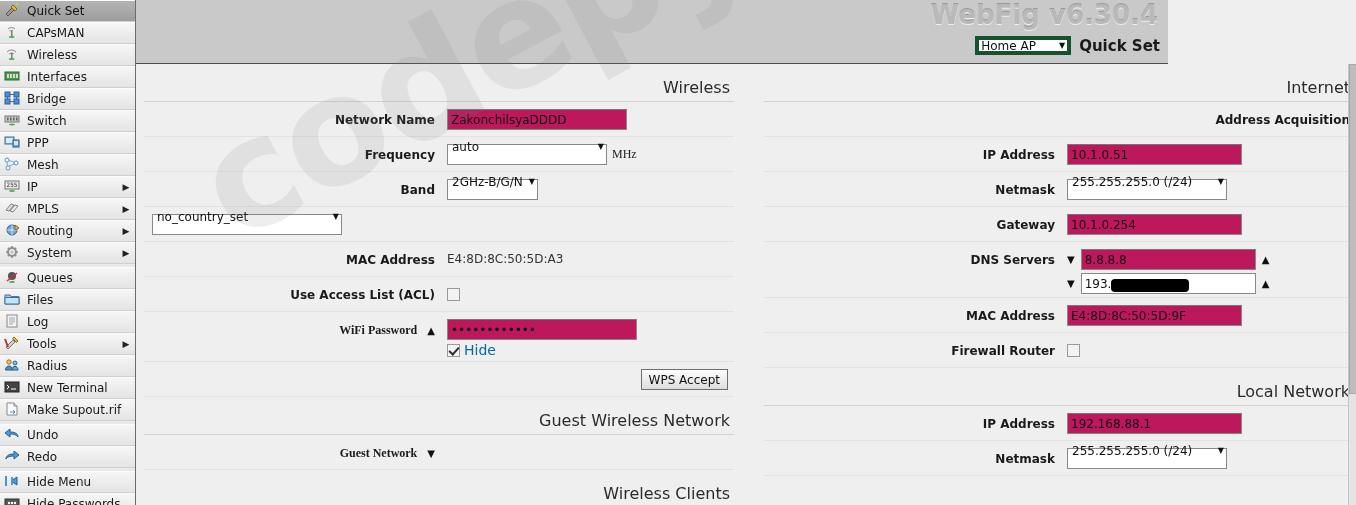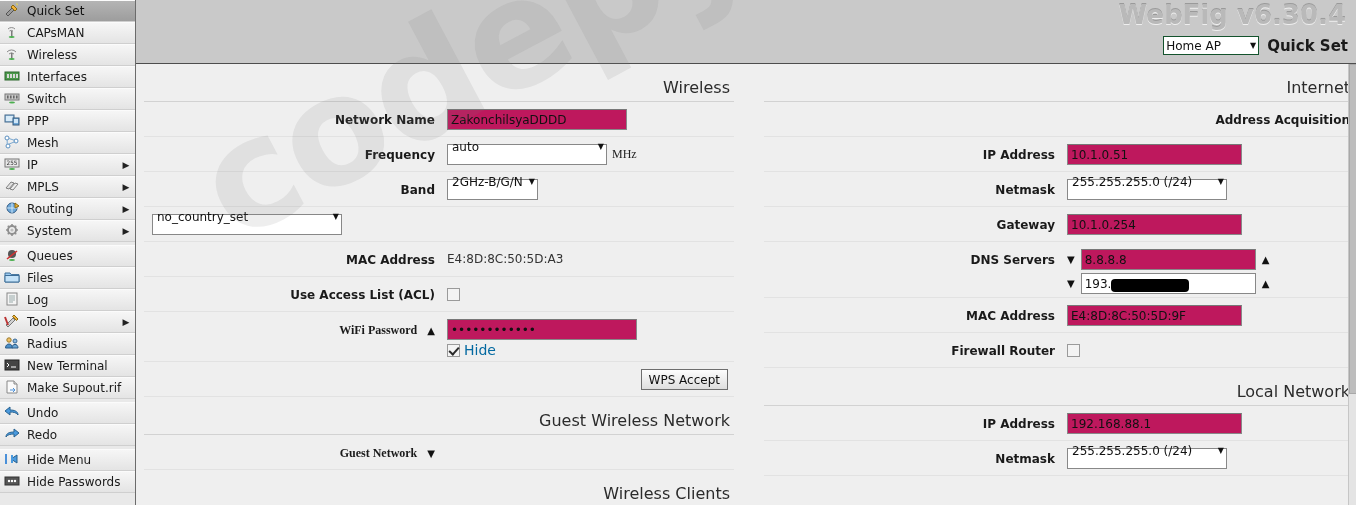--- a/index.html
+++ b/index.html
@@ -77,21 +77,21 @@
     font-size: 9px;
     color: #222;
     margin-right: 2px;
   }
   .mi-icon svg { display: block; }
 
   
   #header {
     position: absolute;
     left: 136px; top: 0;
-    width: 1220px; height: 64px;
+    width: 1032px; height: 64px;
     background: #c9c9c9;
     border-bottom: 1px solid #4d4d4d;
     z-index: 10;
   }
   #brand {
     position: absolute;
     right: 10px; top: 0px;
     font-size: 26px;
     font-weight: bold;
     color: #b9b9b9;
@@ -101,21 +101,21 @@
   #header-right {
     position: absolute;
     right: 8px; top: 36px;
     display: flex;
     align-items: center;
     gap: 8px;
   }
   #mode-select {
     width: 96px; height: 19px;
     background: #fff;
-    border: 1px solid #14532d;
+    border: 4px solid #14532d;
     font-size: 12px;
     font-family: "DejaVu Sans", "Liberation Sans", sans-serif;
     color: #111;
     padding: 0 2px;
     display: flex;
     align-items: center;
     justify-content: space-between;
     cursor: pointer;
   }
   #mode-select .caret { font-size: 8px; }
@@ -388,20 +388,32 @@
           <span class="mi-icon">
             <svg width="16" height="14" viewBox="0 0 16 14">
               <rect x="1" y="3" width="14" height="8" fill="#4c9a4c" stroke="#2d662d"></rect>
               <rect x="3" y="5" width="2" height="4" fill="#d8d8d8"></rect>
               <rect x="6" y="5" width="2" height="4" fill="#d8d8d8"></rect>
               <rect x="9" y="5" width="2" height="4" fill="#d8d8d8"></rect>
               <rect x="12" y="5" width="2" height="4" fill="#d8d8d8"></rect>
             </svg>
           </span>
           <span class="mi-label">Interfaces</span>
+        </div>
+        <div class="menu-item">
+          <span class="mi-icon">
+            <svg width="16" height="14" viewBox="0 0 16 14">
+              <rect x="1" y="1" width="5" height="5" fill="#4a90d9" stroke="#2a5f96"></rect>
+              <rect x="10" y="1" width="5" height="5" fill="#4a90d9" stroke="#2a5f96"></rect>
+              <rect x="1" y="8" width="5" height="5" fill="#4a90d9" stroke="#2a5f96"></rect>
+              <rect x="10" y="8" width="5" height="5" fill="#4a90d9" stroke="#2a5f96"></rect>
+              <path d="M6 3.5h4M6 10.5h4M3.5 6v2M12.5 6v2" stroke="#666"></path>
+            </svg>
+          </span>
+          <span class="mi-label">Bridge</span>
         </div>
         <div class="menu-item">
           <span class="mi-icon">
             <svg width="16" height="14" viewBox="0 0 16 14">
               <rect x="1" y="3" width="14" height="6" fill="#c9c9c9" stroke="#777"></rect>
               <rect x="3" y="4.5" width="1.6" height="3" fill="#666"></rect>
               <rect x="6" y="4.5" width="1.6" height="3" fill="#666"></rect>
               <rect x="9" y="4.5" width="1.6" height="3" fill="#666"></rect>
               <rect x="12" y="4.5" width="1.6" height="3" fill="#666"></rect>
               <ellipse cx="8" cy="11.5" rx="3" ry="1" fill="#4caf50"></ellipse>

